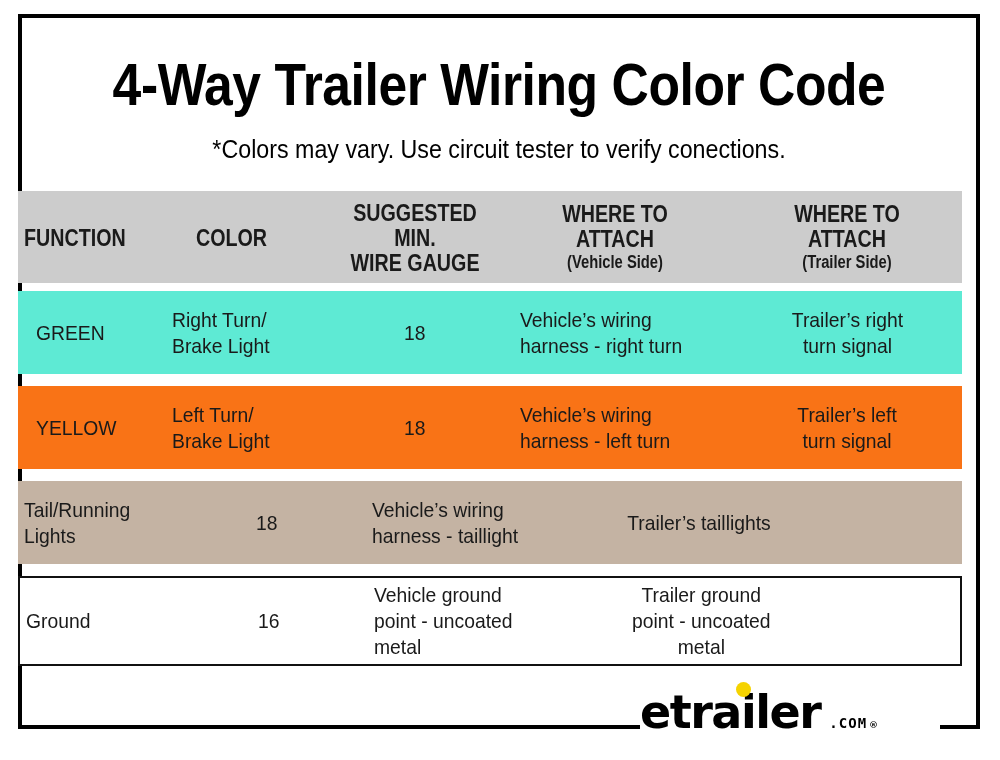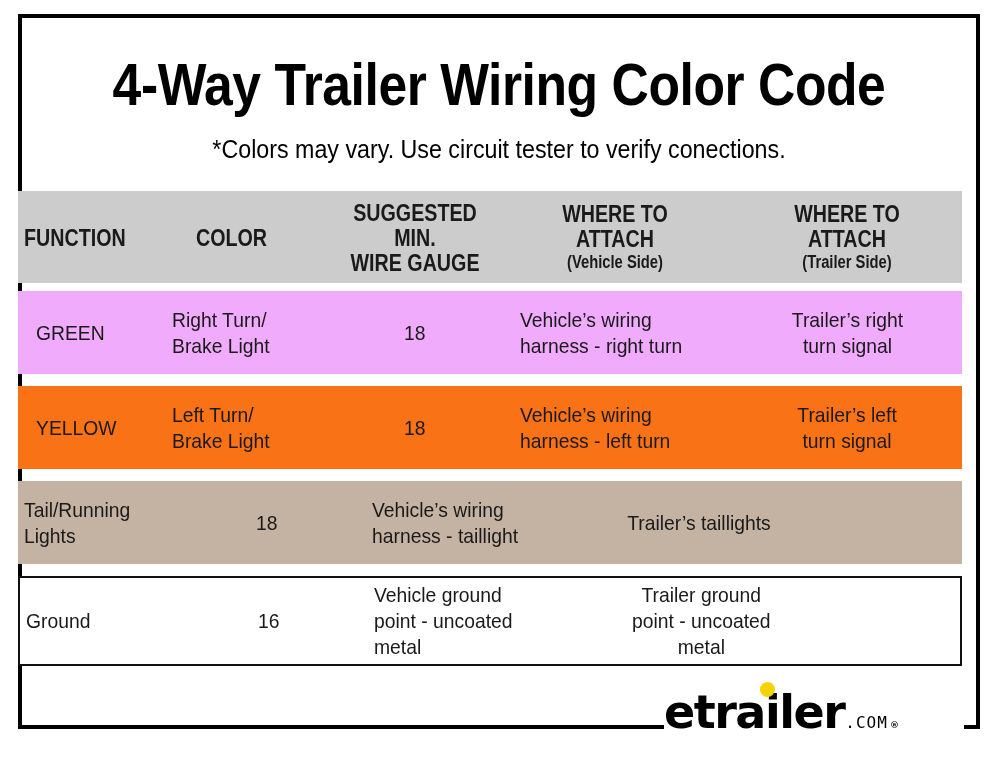--- a/index.html
+++ b/index.html
@@ -133,29 +133,29 @@
     font-weight: 400;
     font-size: 21px;
     line-height: 26px;
   }
   .data-row .btext { transform: scaleX(0.92); transform-origin: left center; display: block; }
   .data-row .col-gauge .btext,
   .data-row .col-trailer .btext { transform-origin: center center; text-align: center; }
   .data-row .col-color .btext { font-size: 21px; }
 
   
-  .fill-green  { background: #f0abfc; align-items: center; }
+  .fill-green  { background: #5eead4; align-items: center; }
   .fill-yellow { background: #f97316; }
   .fill-brown  { background: #c4b3a3; }
   .fill-white  { background: #ffffff; }
 
   
   .logo-wrap {
     position: absolute;
-    left: 664px;
+    left: 640px;
     top: 692px;
     width: 300px;
     height: 52px;
     background: #ffffff;
     display: flex;
     align-items: center;
     justify-content: flex-start;
   }
   .logo {
     position: relative;
@@ -173,24 +173,24 @@
     position: absolute;
     left: 96px;
     top: -7px;
     width: 15px;
     height: 15px;
     border-radius: 50%;
     background: #f5d300;
   }
   .logo .tld {
     font-family: "DejaVu Sans Mono", monospace;
-    font-weight: 400;
-    font-size: 16px;
+    font-weight: 700;
+    font-size: 14px;
     letter-spacing: 1px;
-    margin-left: 1px;
+    margin-left: 9px;
     color: #000000;
   }
   .logo .reg {
     font-family: "DejaVu Sans", sans-serif;
     font-size: 9px;
     vertical-align: super;
     margin-left: 2px;
   }
 </style>
 </head>

